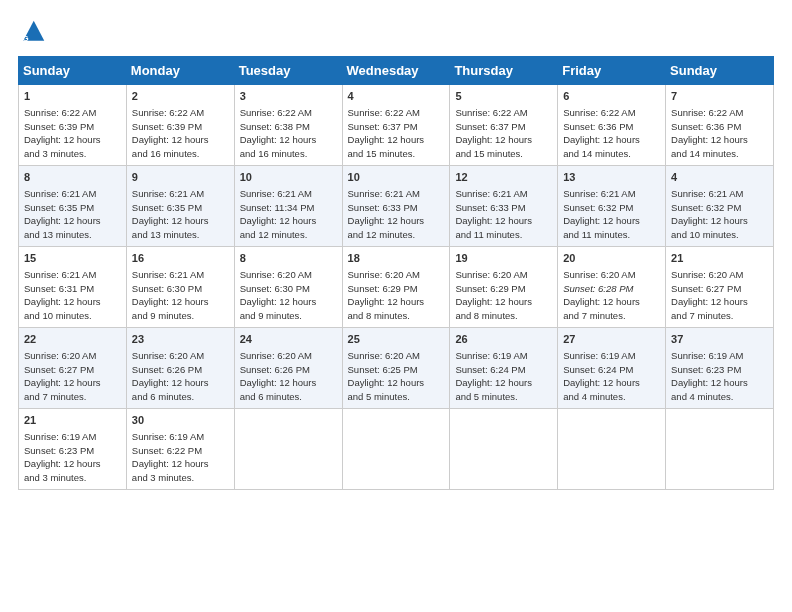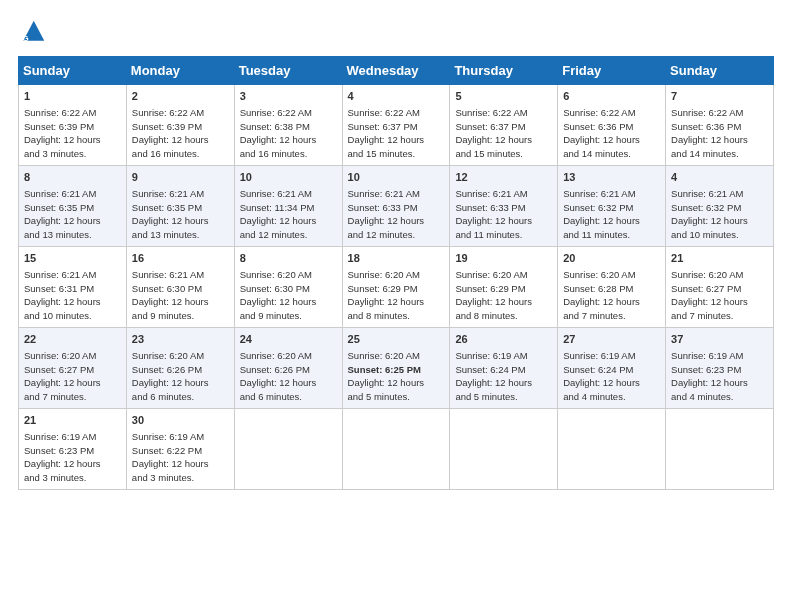--- a/index.html
+++ b/index.html
@@ -262,21 +262,21 @@
           <td>
             <span class="day-num">19</span>
             <span style="display: block;">Sunrise: 6:20 AM</span>
             <span style="display: block;">Sunset: 6:29 PM</span>
             <span style="display: block;">Daylight: 12 hours</span>
             <span style="display: block;">and 8 minutes.</span>
           </td>
           <td>
             <span class="day-num">20</span>
             <span style="display: block;">Sunrise: 6:20 AM</span>
-            <span style="display: block;">Sunset: 6:28 PM</span>
+            <span style="display: block; font-style: italic;">Sunset: 6:28 PM</span>
             <span style="display: block;">Daylight: 12 hours</span>
             <span style="display: block;">and 7 minutes.</span>
           </td>
           <td>
             <span class="day-num">21</span>
             <span style="display: block;">Sunrise: 6:20 AM</span>
             <span style="display: block;">Sunset: 6:27 PM</span>
             <span style="display: block;">Daylight: 12 hours</span>
             <span style="display: block;">and 7 minutes.</span>
           </td>
@@ -299,21 +299,21 @@
           <td>
             <span class="day-num">24</span>
             <span style="display: block;">Sunrise: 6:20 AM</span>
             <span style="display: block;">Sunset: 6:26 PM</span>
             <span style="display: block;">Daylight: 12 hours</span>
             <span style="display: block;">and 6 minutes.</span>
           </td>
           <td>
             <span class="day-num">25</span>
             <span style="display: block;">Sunrise: 6:20 AM</span>
-            <span style="display: block; font-weight: bold;">Sunset: 6:25 PM</span>
+            <span style="display: block;">Sunset: 6:25 PM</span>
             <span style="display: block;">Daylight: 12 hours</span>
             <span style="display: block;">and 5 minutes.</span>
           </td>
           <td>
             <span class="day-num">26</span>
             <span style="display: block;">Sunrise: 6:19 AM</span>
             <span style="display: block;">Sunset: 6:24 PM</span>
             <span style="display: block;">Daylight: 12 hours</span>
             <span style="display: block;">and 5 minutes.</span>
           </td>

